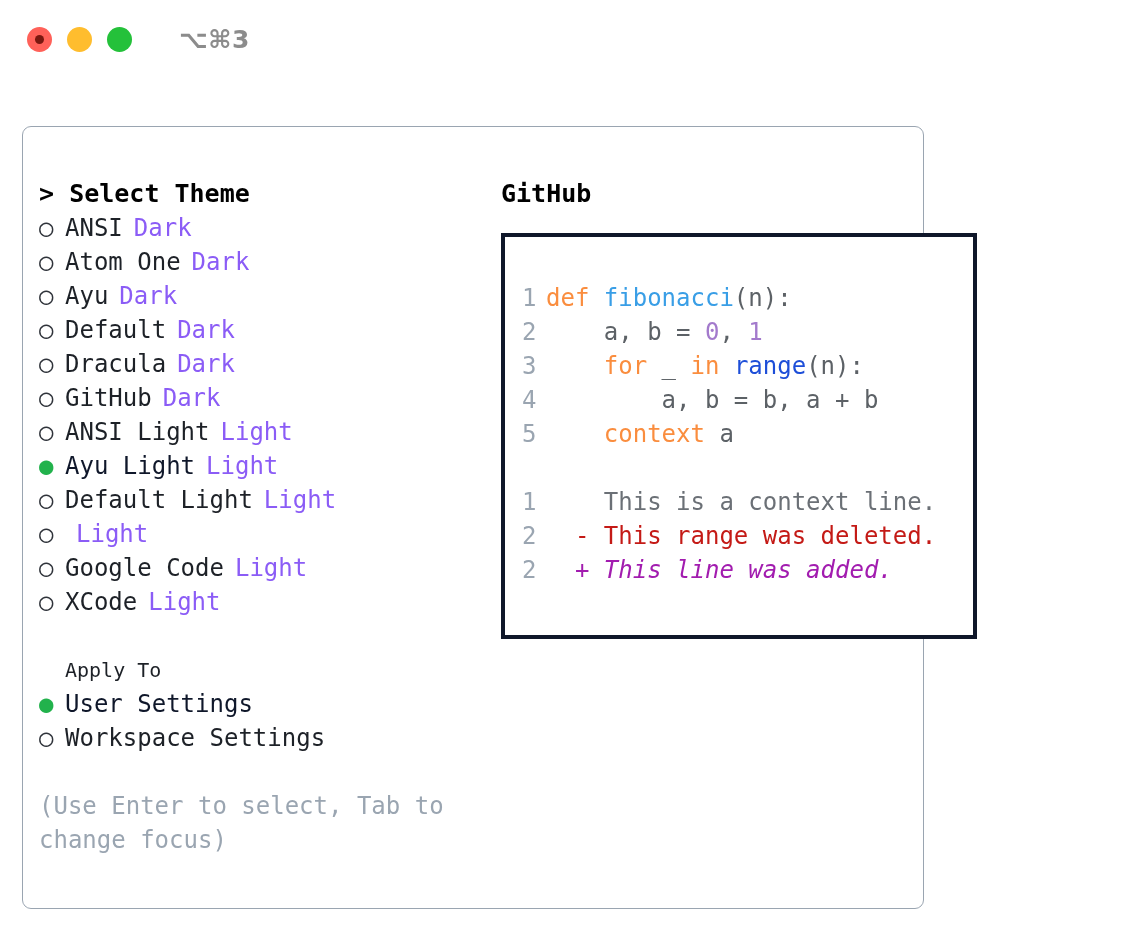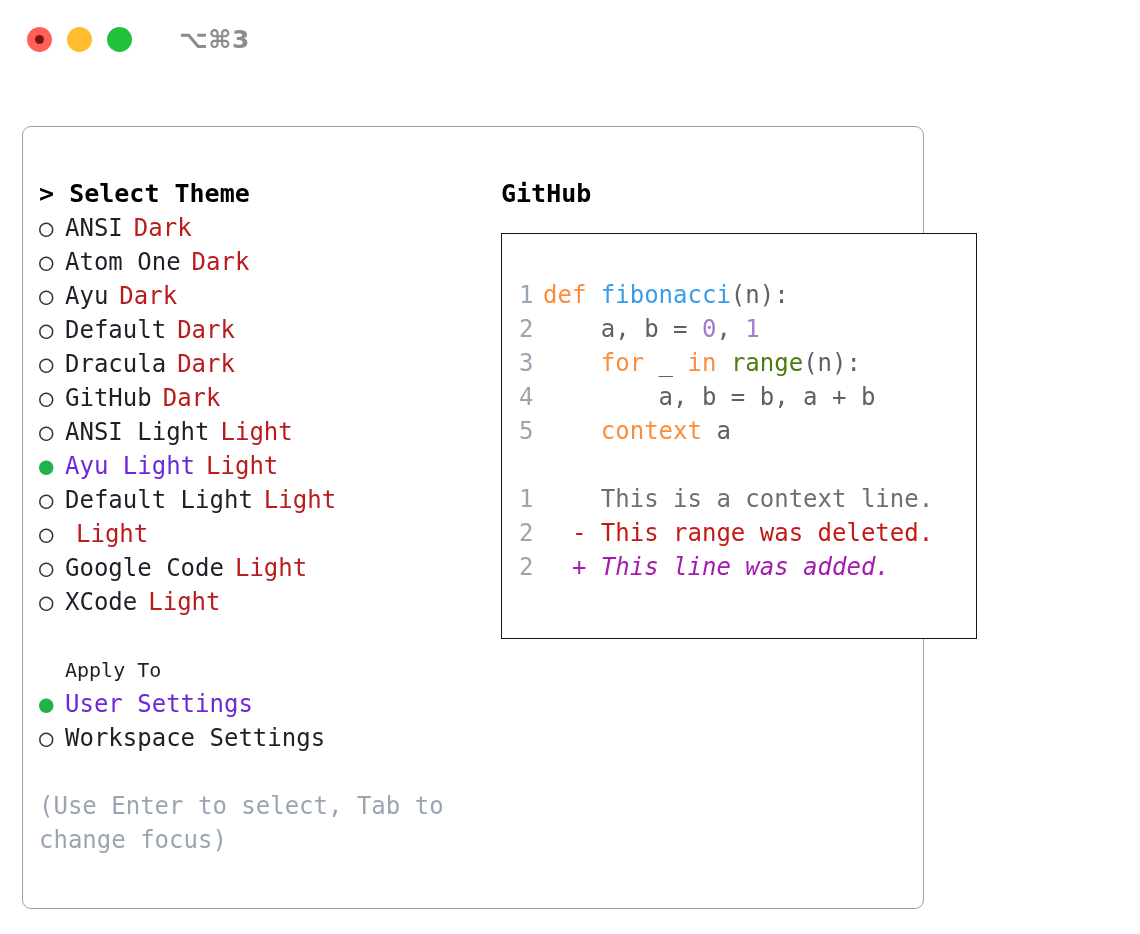--- a/index.html
+++ b/index.html
@@ -123,23 +123,23 @@
   }
   .marker {
     width: 26px;
     flex: 0 0 26px;
     display: inline-block;
     color: #2f333a;
     font-size: 24px;
   }
   .marker.sel { color: #22b24c; }
   .opt-label { color: #1d2127; }
-  .opt-row.selected .opt-label { color: #6d28d9; text-align: center; }
+  .opt-row.selected .opt-label { color: #0f172a; text-align: center; }
   .opt-tag {
-    color: #b91c1c;
+    color: #8b5cf6;
     padding-left: 11px;
   }
 
   .spacer-row { height: 34px; }
 
   .apply-title {
     font-size: 20px;
     color: #1d2127;
     line-height: 34px;
     padding-left: 26px;
@@ -159,21 +159,21 @@
   .preview-title {
     font-size: 25px;
     font-weight: bold;
     color: #000000;
     line-height: 34px;
   }
   .preview-box {
     margin-top: 22px;
     width: 476px;
     height: 406px;
-    border: 1px solid #0f172a;
+    border: 4px solid #0f172a;
     box-sizing: border-box;
     background: #ffffff;
     padding: 44px 0 0 17px;
   }
   .code-line {
     font-size: 24px;
     line-height: 34px;
     height: 34px;
     white-space: pre;
     color: #5c6166;
@@ -181,21 +181,21 @@
   .ln {
     display: inline-block;
     width: 24px;
     color: #9aa5b1;
   }
   .blank-line { height: 34px; }
 
   .t-kw   { color: #fa8d3e; }
   .t-fn   { color: #399ee6; }
   .t-num  { color: #a37acc; }
-  .t-fnc  { color: #4d7c0f; text-align: right; }
+  .t-fnc  { color: #1d4ed8; text-align: right; }
   .t-pl   { color: #5c6166; }
   .t-ctx  { color: #6b7076; text-align: right; }
   .t-del  { color: #c41a16; }
   .t-add  { color: #a21caf; font-style: italic; }
 </style>
 </head>
 <body>
 
 <div class="screen">
 

